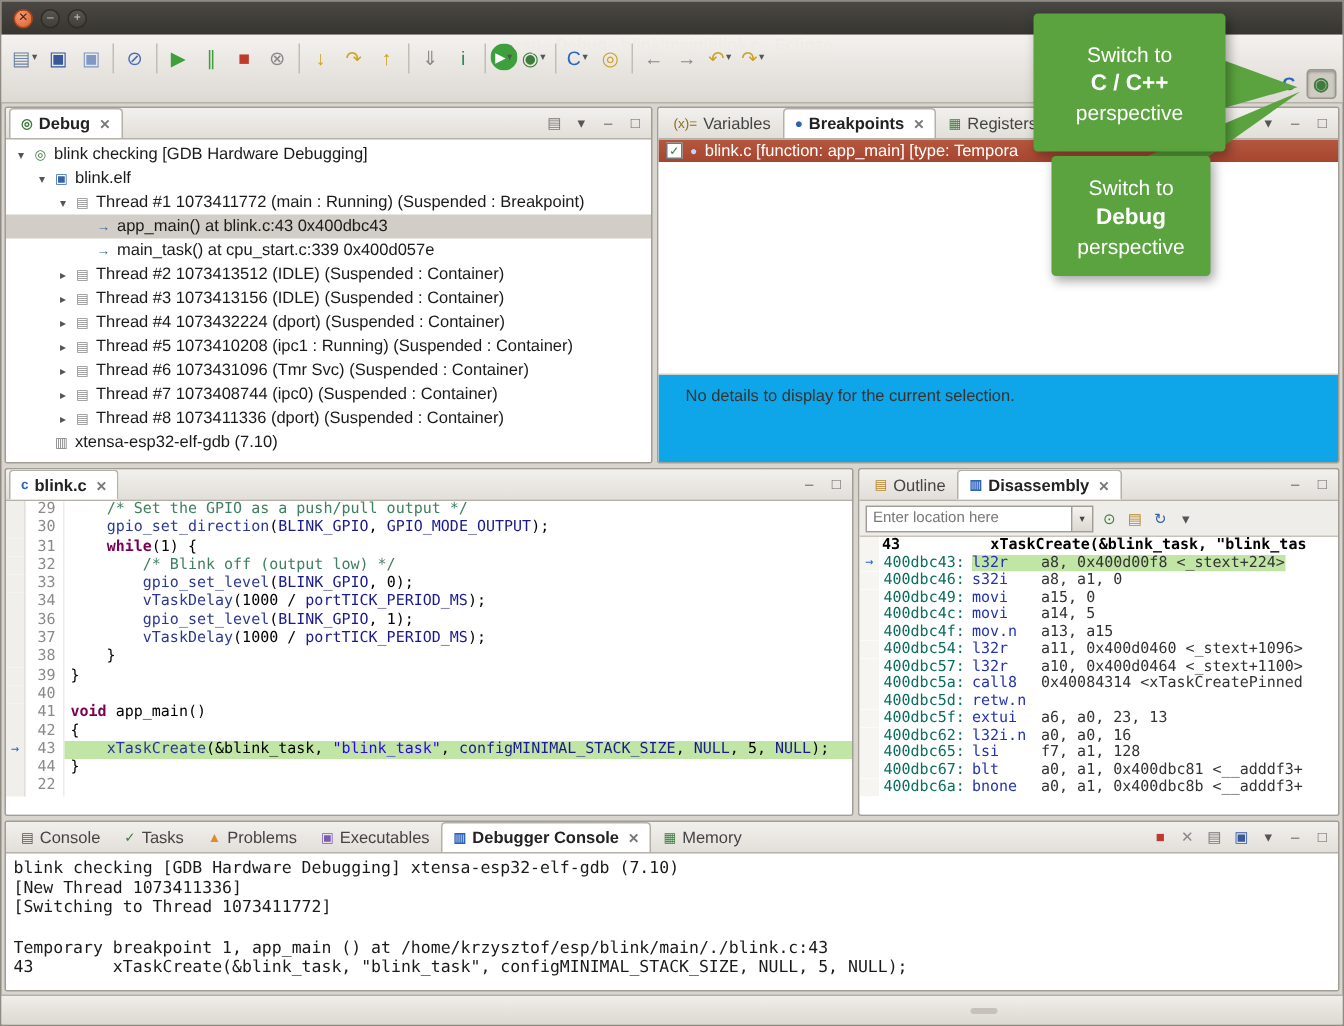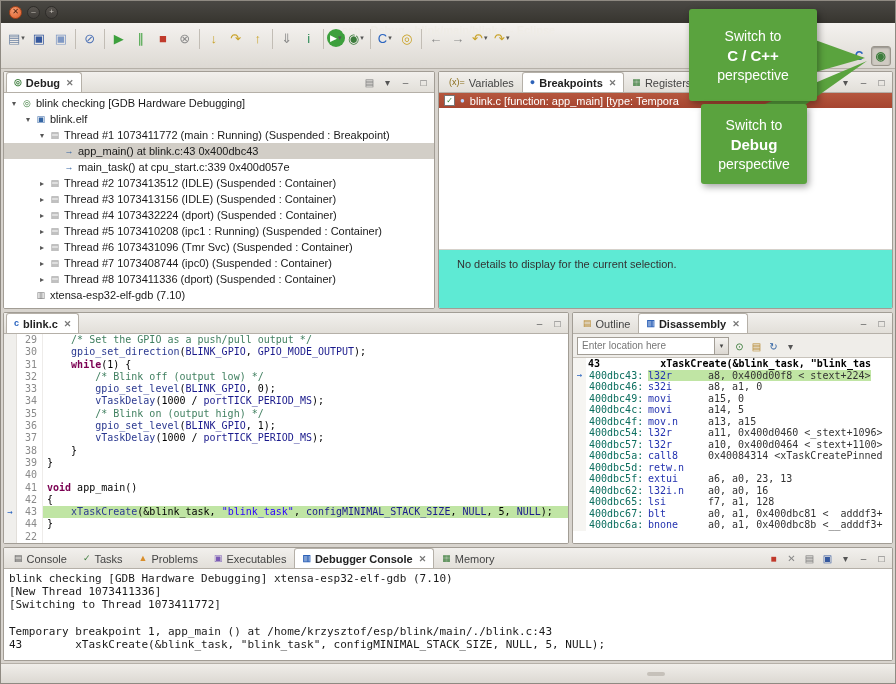--- a/index.html
+++ b/index.html
@@ -58,21 +58,21 @@
   .expander{width:12px;flex:0 0 12px;font-size:8px;color:#565656;text-align:center;}
   .node-icon{width:14px;flex:0 0 14px;text-align:center;font-size:9px;margin-right:2px;}
   .ni-target{color:#3c7d3c}.ni-elf{color:#3465a4}.ni-thread{color:#8a8a8a}.ni-frame{color:#3465a4;font-weight:bold}.ni-gdb{color:#777}
 
   
   #bp-row{flex:0 0 15px;display:flex;align-items:center;gap:5px;padding-left:5px;background:linear-gradient(var(--sel-red-l),var(--sel-red));color:#fff;white-space:nowrap;overflow:hidden;}
   .bp-check{width:11px;height:11px;flex:0 0 11px;background:#fff;border:1px solid #777;font-size:8px;color:#2e7d32;display:flex;align-items:center;justify-content:center;}
   .bp-icon{color:#bcd6ff;font-size:8px;}
   .bp-fill{flex:1;background:#fff;}
   .bp-divider{flex:0 0 1px;background:#d5d1ca;}
-  .bp-details{flex:0 0 58px;background:#5eead4;color:#333;padding:8px 0 0 18px;}
+  .bp-details{flex:0 0 58px;background:#0ea5e9;color:#333;padding:8px 0 0 18px;}
 
   
   .editor-body{flex:1;background:#fff;font-family:"DejaVu Sans Mono",monospace;font-size:10px;overflow:hidden;}
   .ed-line{display:flex;height:12.3px;line-height:12.3px;}
   .ed-margin{flex:0 0 13px;background:#f0efec;border-right:1px solid #e2dfda;color:#2b65c0;font-size:9px;text-align:center;}
   .ed-num{flex:0 0 26px;text-align:right;padding-right:5px;color:#8a8a8a;border-right:1px solid #eeecea;}
   .ed-code{flex:1;padding-left:4px;white-space:pre;overflow:hidden;}
   .ed-line.current .ed-code{background:var(--cur-green);}
   .t-p{color:#000}.t-c{color:#3f7f5f}.t-k{color:#7b0052;font-weight:bold}
   .t-s{color:#2a00ff}.t-m{color:#1a1a8c;}.t-f{color:#2b3990}
@@ -82,21 +82,21 @@
   .combo{flex:0 0 152px;height:18px;background:#fff;border:1px solid #a29d95;display:flex;align-items:stretch;}
   .combo-text{flex:1;padding:2px 4px;color:#777;font-size:10px;white-space:nowrap;overflow:hidden;}
   .combo-arrow{flex:0 0 14px;background:linear-gradient(#f5f3f0,#dcd8d2);border-left:1px solid #a29d95;font-size:7px;color:#444;display:flex;align-items:center;justify-content:center;}
   .disasm-icons{display:flex;gap:4px;}
   .disasm-body{flex:1;background:#fff;font-family:"DejaVu Sans Mono",monospace;font-size:10px;overflow:hidden;}
   .dis-row{height:11.5px;line-height:11.5px;display:flex;white-space:pre;overflow:hidden;}
   .dis-gutter{flex:0 0 13px;text-align:center;background:#f6f5f2;color:#2b65c0;font-size:9px;}
   .dis-src{font-weight:bold;color:#000;padding-left:2px;}
   .dis-addr{display:inline-block;width:62px;padding-left:3px;color:#0b6e5e;}
   .dis-mn{display:inline-block;width:46px;color:#2433b0;}
-  .dis-ops{color:#333;margin-left:14px;}
+  .dis-ops{color:#333;}
   .dis-row.current .hl{background:var(--cur-green);}
 
   
   #console-output{flex:1;background:#fff;font-family:"DejaVu Sans Mono",monospace;font-size:11px;padding:3px 5px;overflow:hidden;}
   .con-line{height:13.2px;line-height:13.2px;white-space:pre;overflow:hidden;}
 
   
   .statusbar{flex:0 0 20px;background:linear-gradient(#f0eeea,#dcd8d2);border-top:1px solid #b5b0a8;position:relative;}
   .grip{position:absolute;left:646px;top:8px;width:18px;height:4px;background:#c6c1ba;border-radius:2px;}
 
@@ -383,25 +383,20 @@
               <span class="ed-num">33</span>
               <span class="ed-code"><span class="t-p">        </span><span class="t-f">gpio_set_level</span><span class="t-p">(</span><span class="t-m">BLINK_GPIO</span><span class="t-p">, 0);</span></span>
             </div>
             <div class="ed-line">
               <span class="ed-margin"></span>
               <span class="ed-num">34</span>
               <span class="ed-code"><span class="t-p">        </span><span class="t-f">vTaskDelay</span><span class="t-p">(1000 / </span><span class="t-m">portTICK_PERIOD_MS</span><span class="t-p">);</span></span>
             </div>
             <div class="ed-line">
               <span class="ed-margin"></span>
-              <span class="ed-num">35</span>
-              <span class="ed-code"><span class="t-p">        </span><span class="t-c">/* Blink on (output high) */</span></span>
-            </div>
-            <div class="ed-line">
-              <span class="ed-margin"></span>
               <span class="ed-num">36</span>
               <span class="ed-code"><span class="t-p">        </span><span class="t-f">gpio_set_level</span><span class="t-p">(</span><span class="t-m">BLINK_GPIO</span><span class="t-p">, 1);</span></span>
             </div>
             <div class="ed-line">
               <span class="ed-margin"></span>
               <span class="ed-num">37</span>
               <span class="ed-code"><span class="t-p">        </span><span class="t-f">vTaskDelay</span><span class="t-p">(1000 / </span><span class="t-m">portTICK_PERIOD_MS</span><span class="t-p">);</span></span>
             </div>
             <div class="ed-line">
               <span class="ed-margin"></span>

